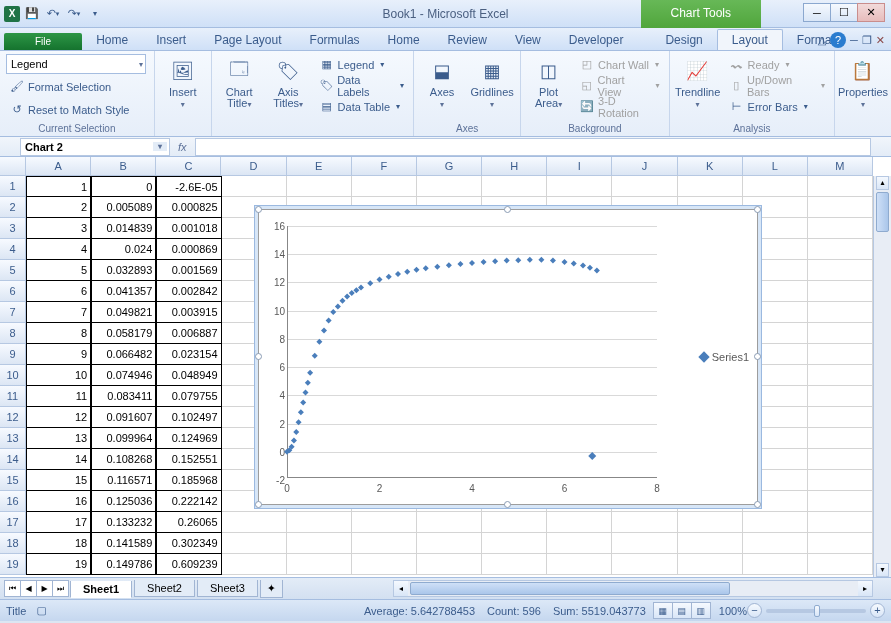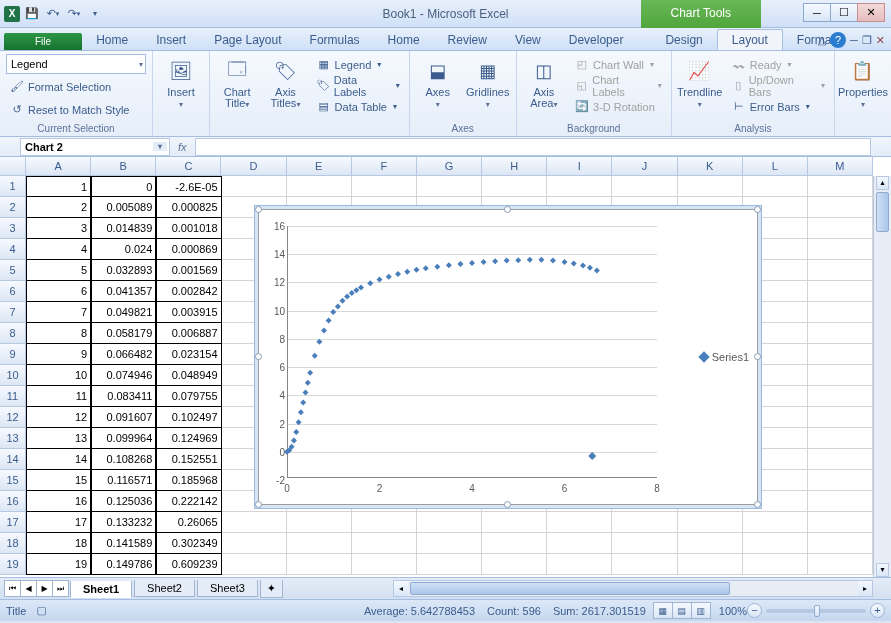--- a/index.html
+++ b/index.html
@@ -203,31 +203,31 @@
         <div class="ic">▦</div>
         <div class="lbl"><span>Gridlines</span><br><span class="drop">▾</span></div>
       </div>
     </div>
     <div class="rgroup-label">Axes</div>
   </div>
   <div class="rgroup">
     <div class="grow">
       <div class="big-btn">
         <div class="ic">◫</div>
-        <div class="lbl"><span>Axis Area</span><span class="drop">▾</span></div>
+        <div class="lbl"><span>Plot Area</span><span class="drop">▾</span></div>
       </div>
       <div class="stack">
         <div class="small-btn disabled">
             <span class="ic">◰</span>
             <span>Chart Wall</span>
             <span style="font-size:8px;margin-left:3px">▾</span>
           </div>
         <div class="small-btn disabled">
             <span class="ic">◱</span>
-            <span>Chart Labels</span>
+            <span>Chart View</span>
             <span style="font-size:8px;margin-left:3px">▾</span>
           </div>
         <div class="small-btn disabled">
             <span class="ic">🔄</span>
             <span>3-D Rotation</span>
           </div>
       </div>
     </div>
     <div class="rgroup-label">Background</div>
   </div>
@@ -723,21 +723,21 @@
     <div class="arr" style="right:0">▸</div>
   </div>
 </div>
 
 <div class="status">
   <span>Title</span>
   <span style="margin-left:10px">▢</span>
   <div class="spacer"></div>
   <span>Average: 5.642788453</span>
   <span style="margin:0 12px">Count: 596</span>
-  <span>Sum: 2617.301519</span>
+  <span>Sum: 5519.043773</span>
   <div class="view-btns">
     <div class="view-btn">▦</div>
     <div class="view-btn">▤</div>
     <div class="view-btn">▥</div>
   </div>
   <span>100%</span>
   <div class="zoom">
     <div class="zbtn">−</div>
     <div class="zoom-slider">
         <div class="th"></div>

